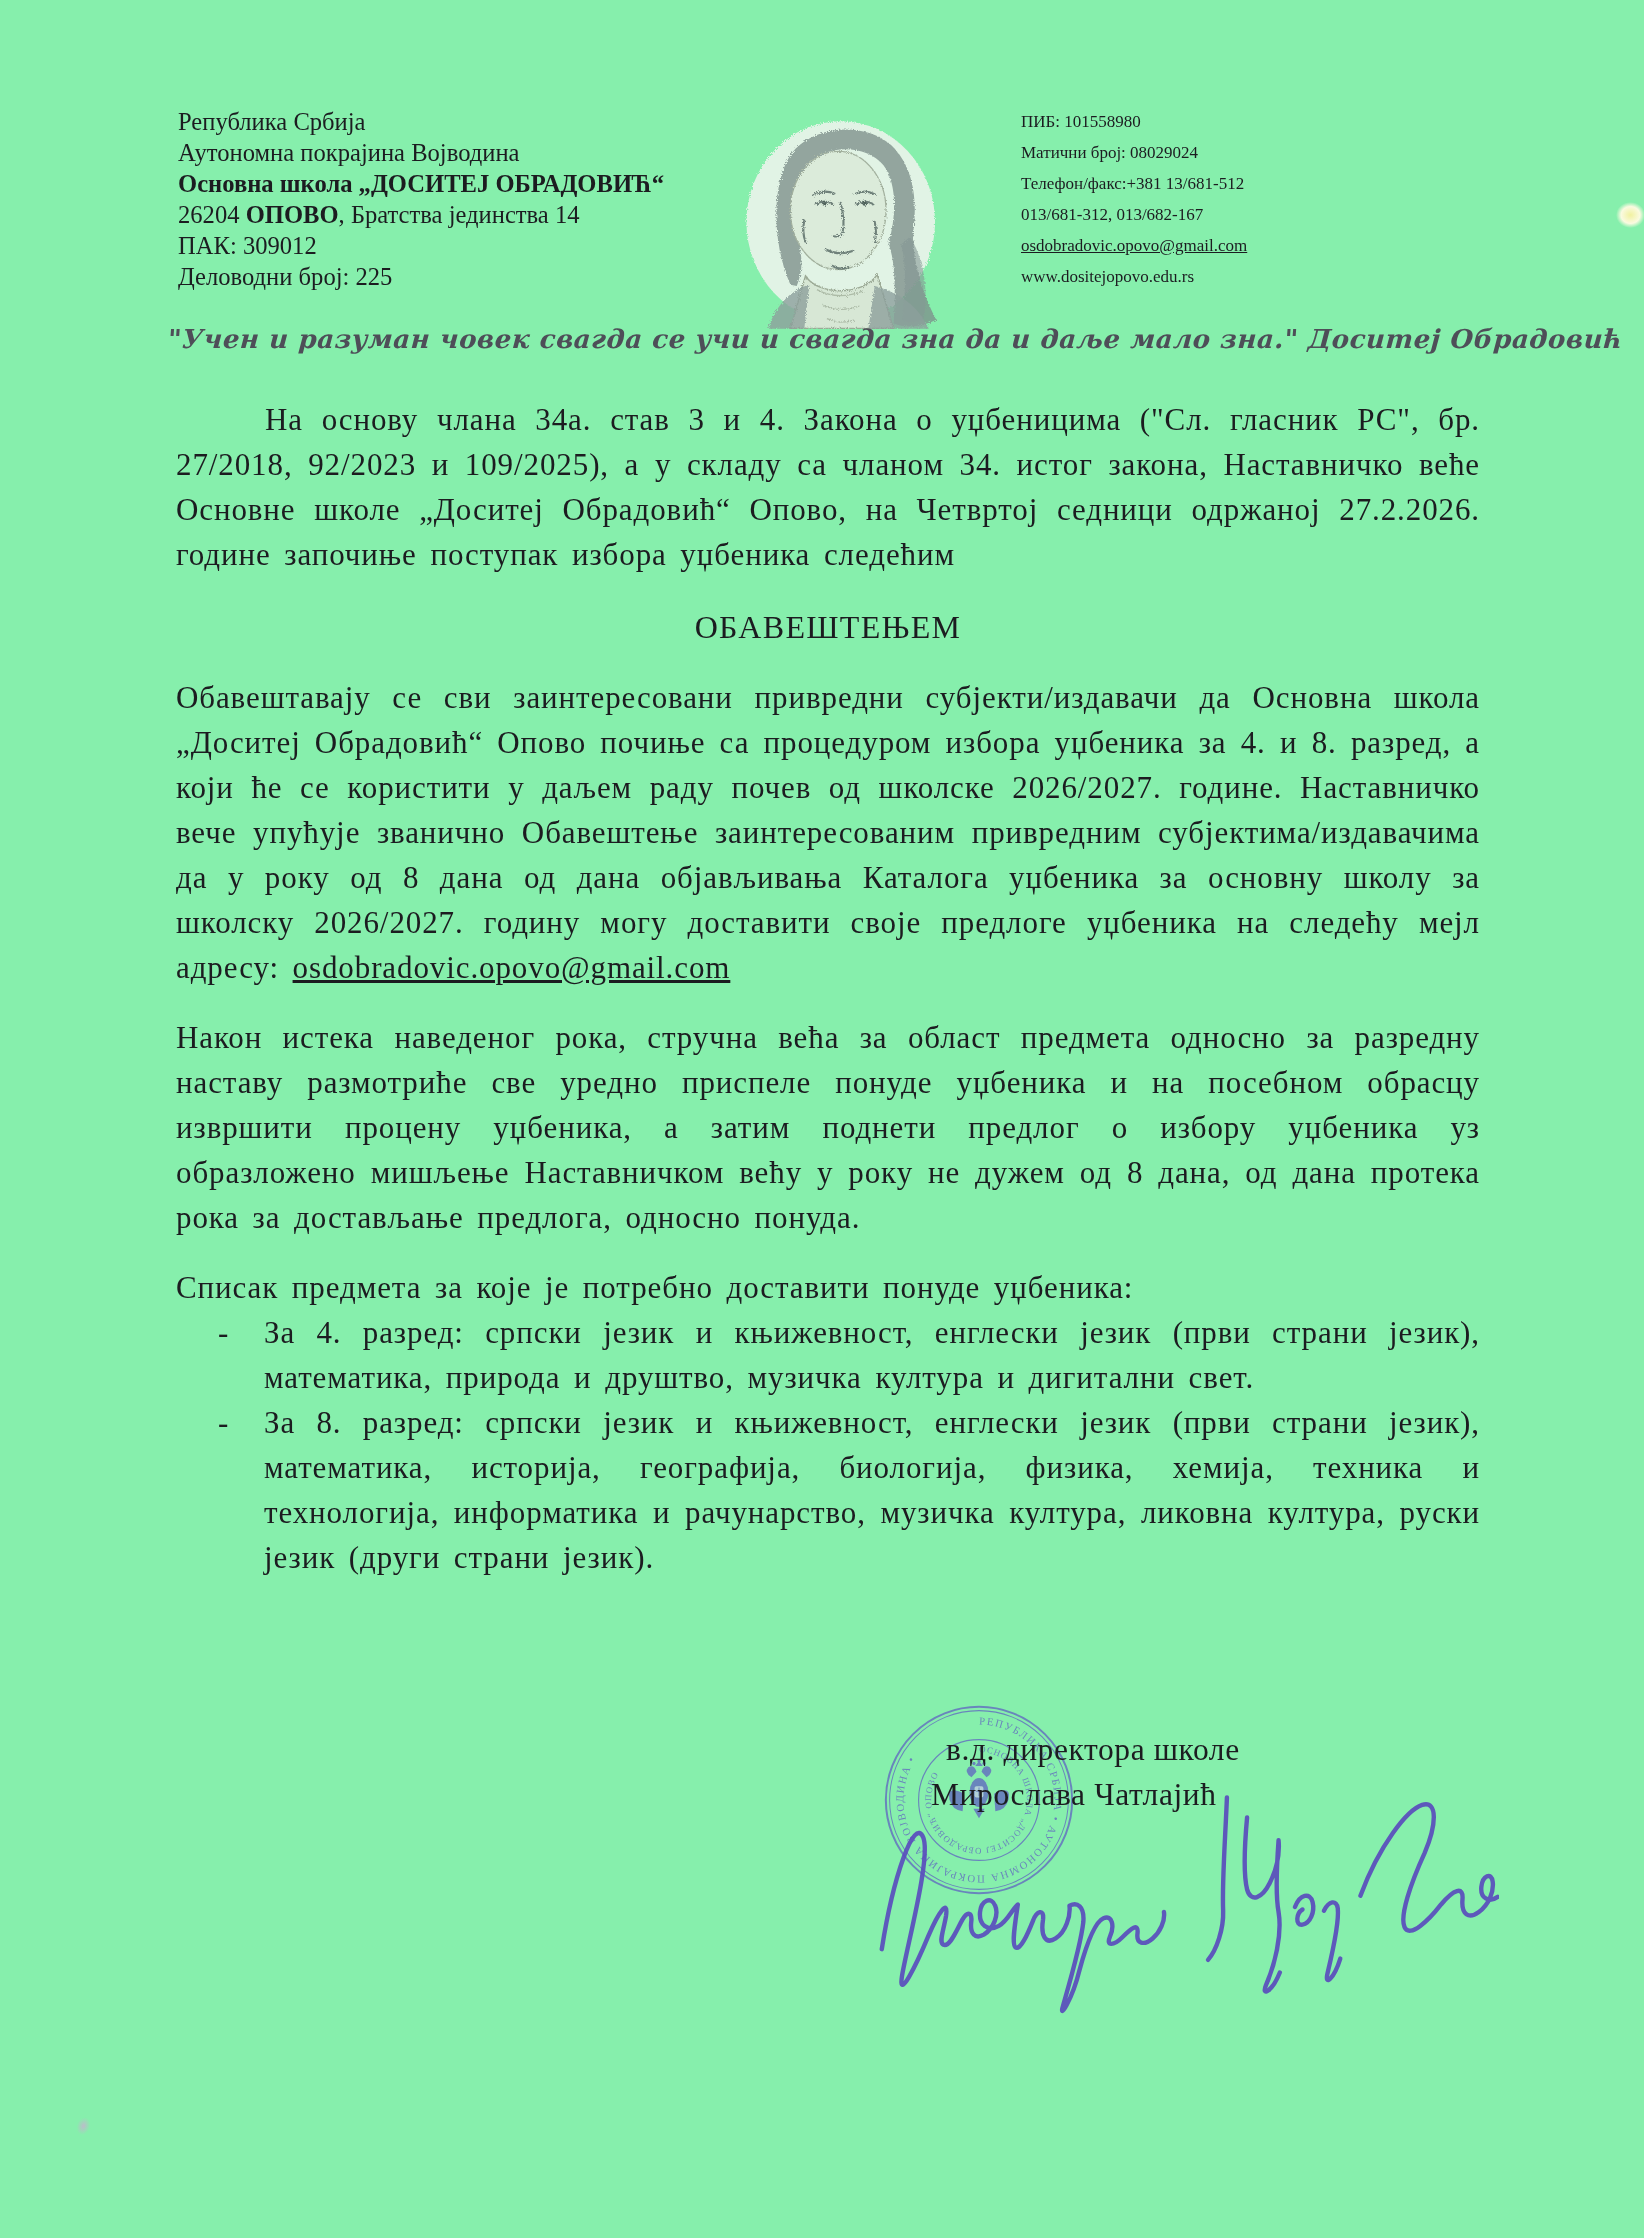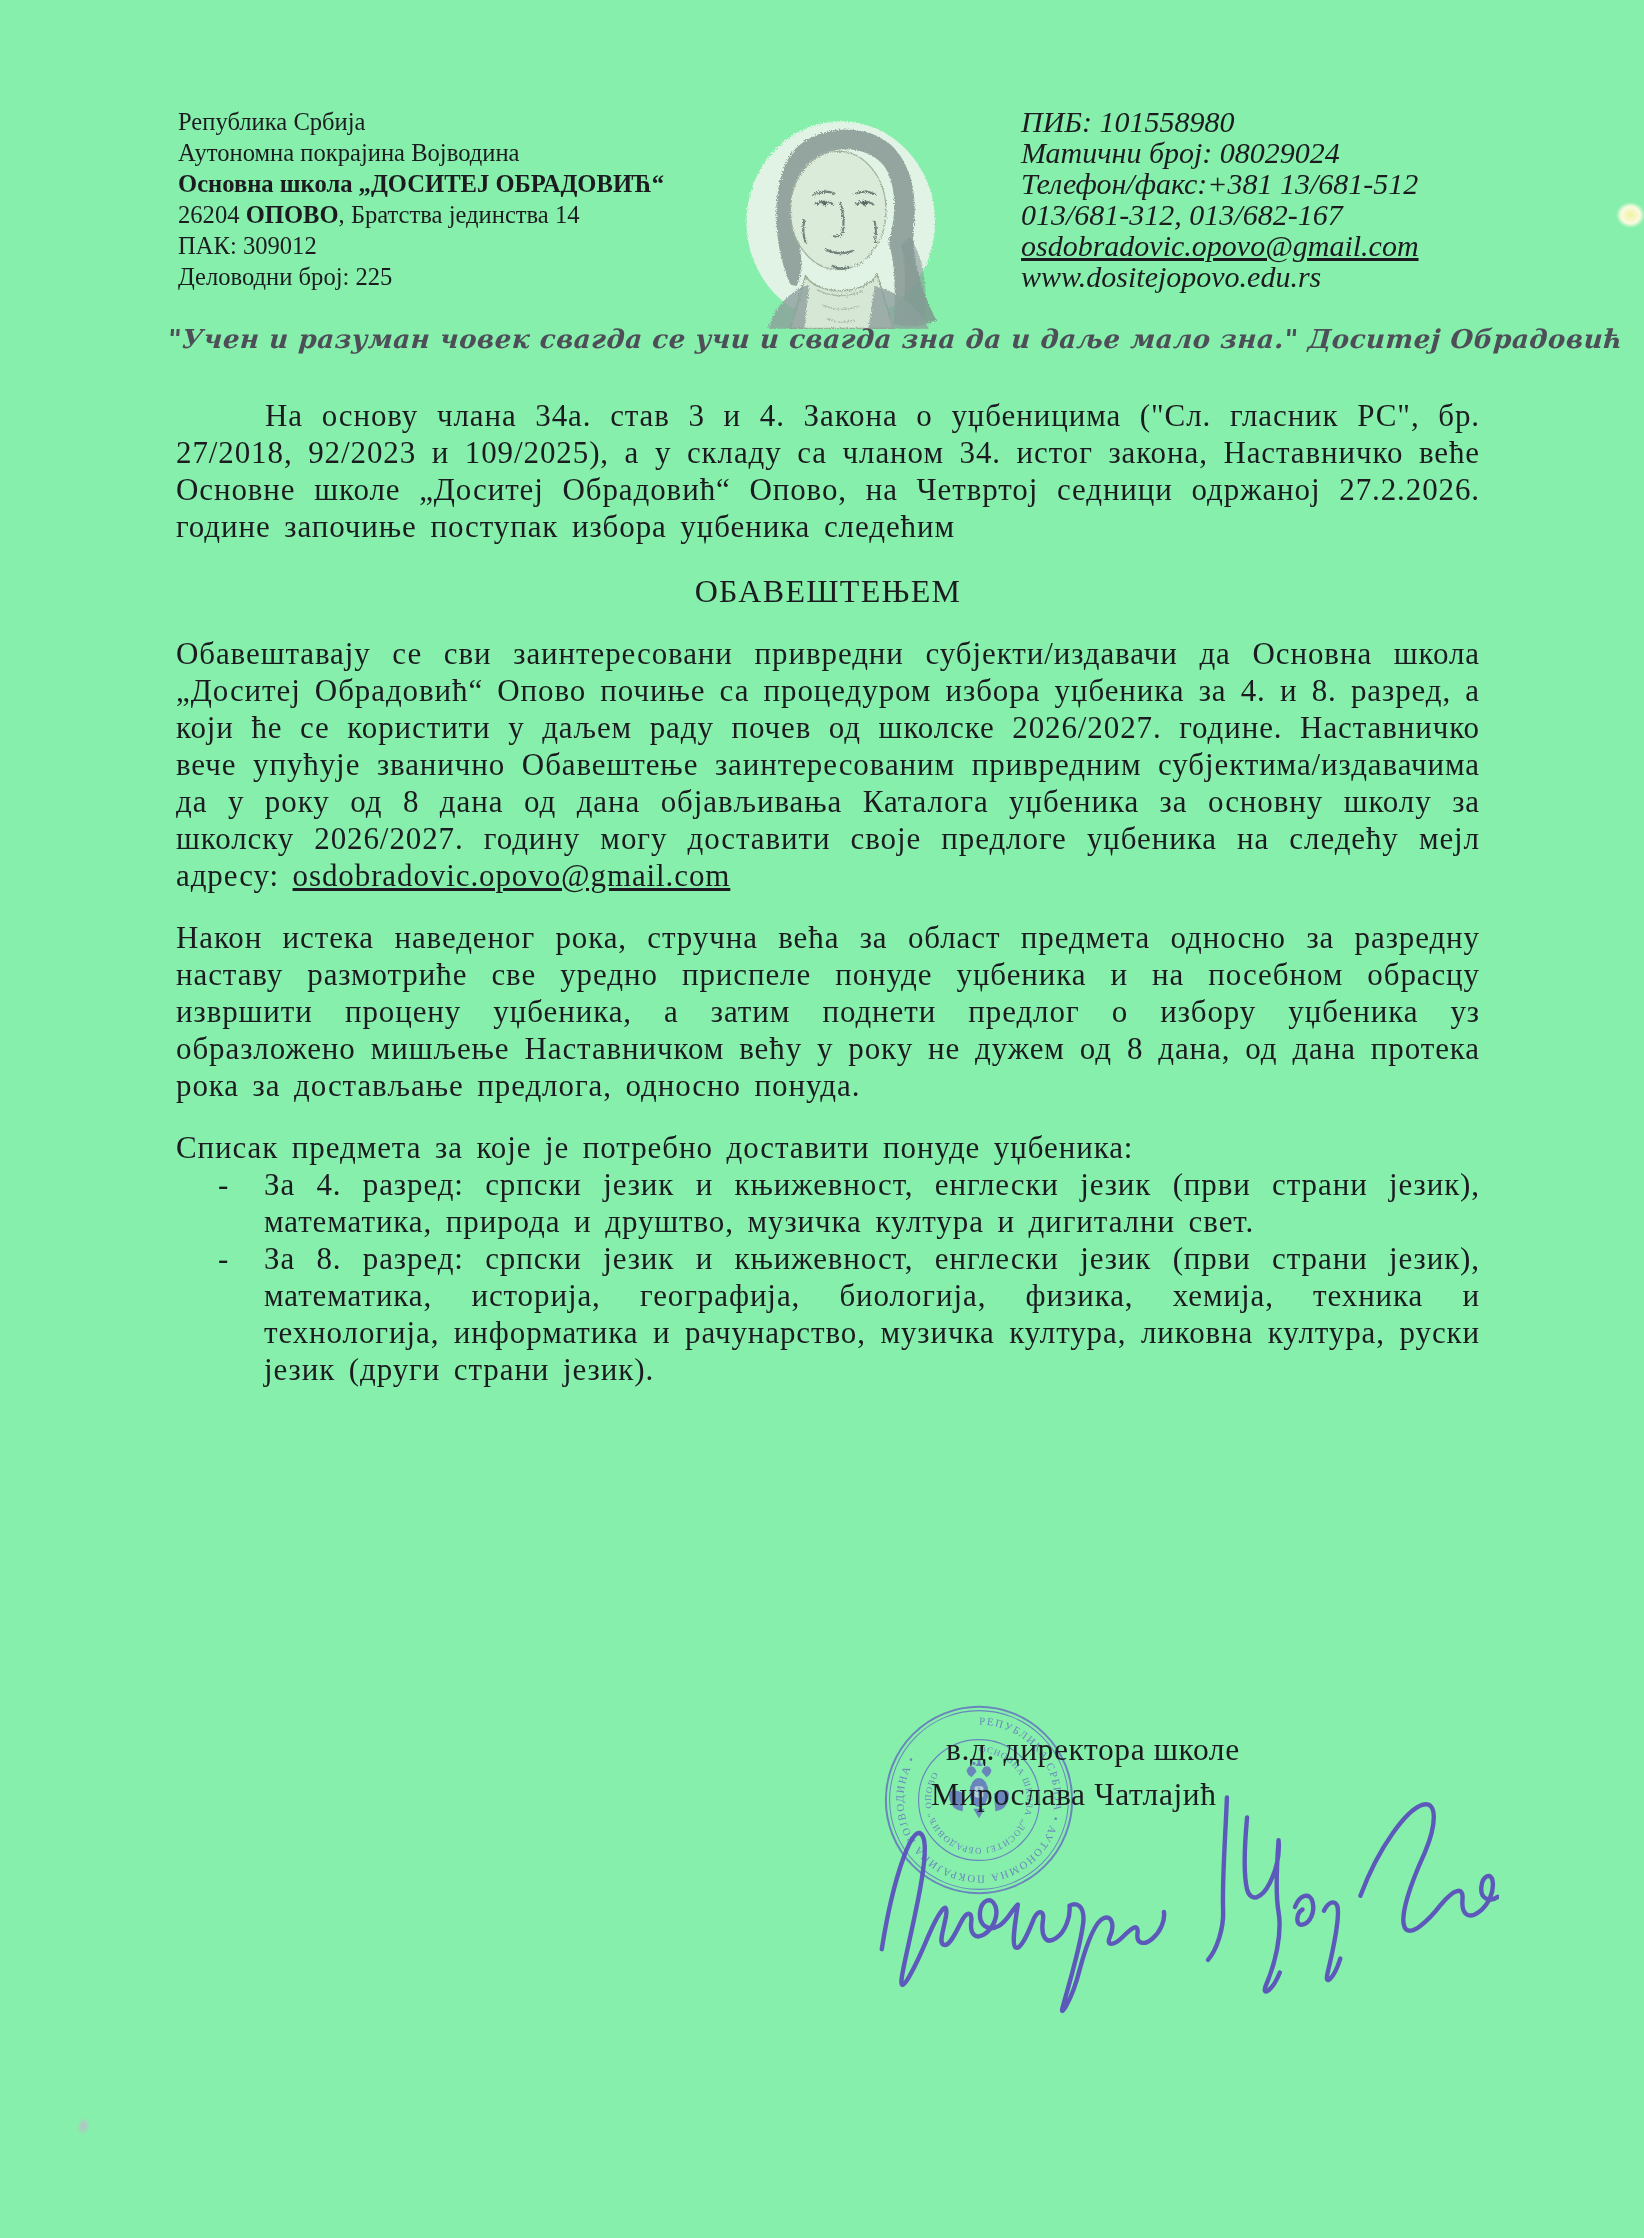--- a/index.html
+++ b/index.html
@@ -2,36 +2,36 @@
 <html style="font-size:10px"><head>
 <meta charset="utf-8">
 <style>
   html,body { margin:0; padding:0; background:#e8e8e8; }
   .page {
     position:relative; width:1645px; height:2239px; background:#86efac;
     font-family:"Liberation Serif", serif; color:#1c1c20; overflow:hidden;
   }
   
   .hdr-left  { position:absolute; left:178px;  top:106px; font-size:24.6px; line-height:31px; }
-  .hdr-right { position:absolute; left:1021px; top:106px; font-size:30px; line-height:31px;font-style:italic; }
+  .hdr-right { position:absolute; left:1021px; top:106px; font-size:17px; line-height:31px; }
   .hdr-line { white-space:nowrap; }
   .b { font-weight:700; }
   .u { text-decoration:underline; color:inherit; }
   .portrait { position:absolute; left:710px; top:107px; width:264px; height:222px; }
   
   .motto {
     position:absolute; left:168px; top:324px; width:1348px;
     font-family:"DejaVu Serif", serif; font-style:italic; font-weight:600;
     font-size:26px; letter-spacing:0.6px; color:#4e4e58; transform:skewX(-4deg);
     white-space:nowrap;
   }
   
   .main {
     position:absolute; left:176px; top:397px; width:1304px;
-    font-size:31px; line-height:37px; text-align:justify;
+    font-size:31px; line-height:45px; text-align:justify;
     letter-spacing:0.9px; word-spacing:5px;
   }
   .p1 { margin:0; text-indent:89px; }
   .doc-heading { margin:28px 0 0; text-align:center; font-size:32px; letter-spacing:1.3px; }
   .p2 { margin:25px 0 0; }
   .p3 { margin:25px 0 0; }
   .list-intro { margin:25px 0 0; text-align:left; }
   ul.subjects { list-style:none; margin:0; padding:0; }
   ul.subjects li { position:relative; padding-left:88px; }
   ul.subjects .marker { position:absolute; left:42px; top:0; }

